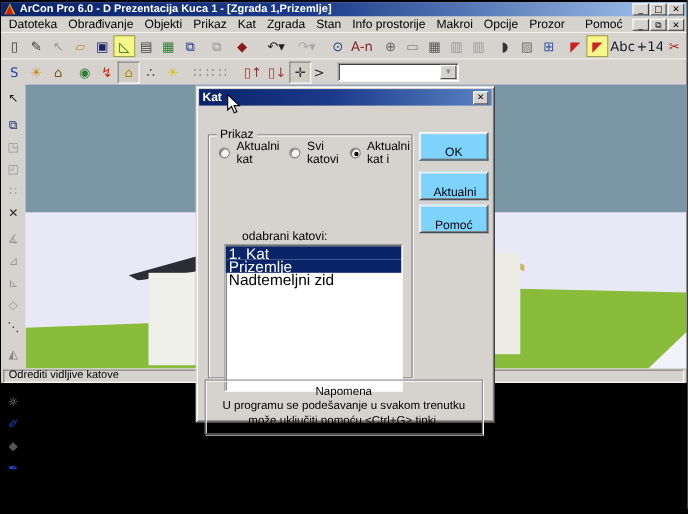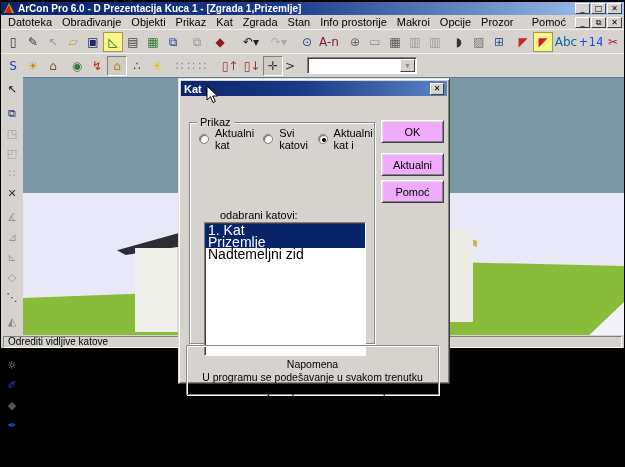--- a/index.html
+++ b/index.html
@@ -79,28 +79,28 @@
   .rad{position:relative;width:10px;height:10px;border-radius:50%;background:#fff;
        border:1px solid #808080;box-shadow:inset 1px 1px 1px #707070;flex:0 0 auto;}
   .rad.checked::after{content:"";position:absolute;left:3px;top:3px;width:4px;height:4px;border-radius:50%;background:#000;}
   .list-label{position:absolute;left:30px;top:86px;font-size:11px;}
   .storey-list{position:absolute;left:14px;top:99px;width:162px;height:134px;background:#fff;
        border:1px solid;border-color:#808080 #fff #fff #808080;box-shadow:inset 1px 1px 0 #404040;
        overflow:hidden;padding-top:1px;}
   .list-item{height:12px;line-height:12px;padding:0 3px;font-size:14px;white-space:nowrap;}
   .list-item.selected{background:#0a246a;color:#fff;}
   .dlg-buttons{position:absolute;right:5px;top:22px;display:flex;flex-direction:column;}
-  .btn95{width:63px;height:23px;background:#f0abfc;border:1px solid;border-color:#fff #404040 #404040 #fff;
+  .btn95{width:63px;height:18px;background:#7dd3fc;border:1px solid;border-color:#fff #404040 #404040 #fff;
        box-shadow:inset 1px 1px 0 #e8e5df,inset -1px -1px 0 #808080;font-size:11px;
-       font-family:"Liberation Sans",sans-serif;padding:4px;}
+       font-family:"Liberation Sans",sans-serif;padding:12px;}
   .btn95 + .btn95{margin-top:10px;}
   .btn95:nth-child(3){margin-top:4px;}
   .notebox{position:absolute;left:7px;top:247px;width:253px;height:50px;
        border:1px solid #8a8a8a;box-shadow:inset 1px 1px 0 #fff,1px 1px 0 #fff;
-       text-align:center;font-size:10.5px;padding-top:12px;line-height:13px;}
+       text-align:center;font-size:10.5px;padding-top:4px;line-height:13px;}
   .cursor{position:absolute;left:206px;top:85px;z-index:50;pointer-events:none;}
 </style>
 </head>
 <body>
 
 <div class="frame">
   <div class="app">
 
     <div class="titlebar">
       <svg class="ticon" viewBox="0 0 12 11">
@@ -158,22 +158,22 @@
         <span class="tbtn" style="color: rgb(102, 102, 102); margin-left: 4px;">⊕</span>
         <span class="tbtn" style="color: rgb(136, 136, 136);">▭</span>
         <span class="tbtn" style="color: rgb(85, 85, 85);">▦</span>
         <span class="tbtn disabled" style="color: rgb(153, 153, 153);">▥</span>
         <span class="tbtn disabled" style="color: rgb(153, 153, 153);">▥</span>
         <span class="tbtn" style="color: rgb(51, 51, 51); margin-left: 4px;">◗</span>
         <span class="tbtn" style="color: rgb(119, 119, 119);">▨</span>
         <span class="tbtn" style="color: rgb(51, 85, 170);">⊞</span>
         <span class="tbtn" style="color: rgb(204, 34, 34); margin-left: 4px;">◤</span>
         <span class="tbtn active" style="color: rgb(204, 34, 34);">◤</span>
-        <span class="tbtn" style="color: #0369a1; width: 26px;">Abc</span>
-        <span class="tbtn" style="color: #1d4ed8; width: 24px;">+14</span>
+        <span class="tbtn" style="color: #0f172a; width: 26px;">Abc</span>
+        <span class="tbtn" style="color: #0f172a; width: 24px;">+14</span>
         <span class="tbtn" style="color: rgb(170, 34, 34);">✂</span>
       </div>
 
     <div class="toolbar">
       <span id="toolbar2-icons" style="display:flex;align-items:center;">
           <span class="tbtn" style="color: rgb(34, 68, 170);">S</span>
           <span class="tbtn" style="color: rgb(204, 138, 26);">☀</span>
           <span class="tbtn" style="color: rgb(122, 90, 26);">⌂</span>
           <span class="tbtn" style="color: rgb(46, 125, 50); margin-left: 4px;">◉</span>
           <span class="tbtn" style="color: rgb(204, 34, 0);">↯</span>

